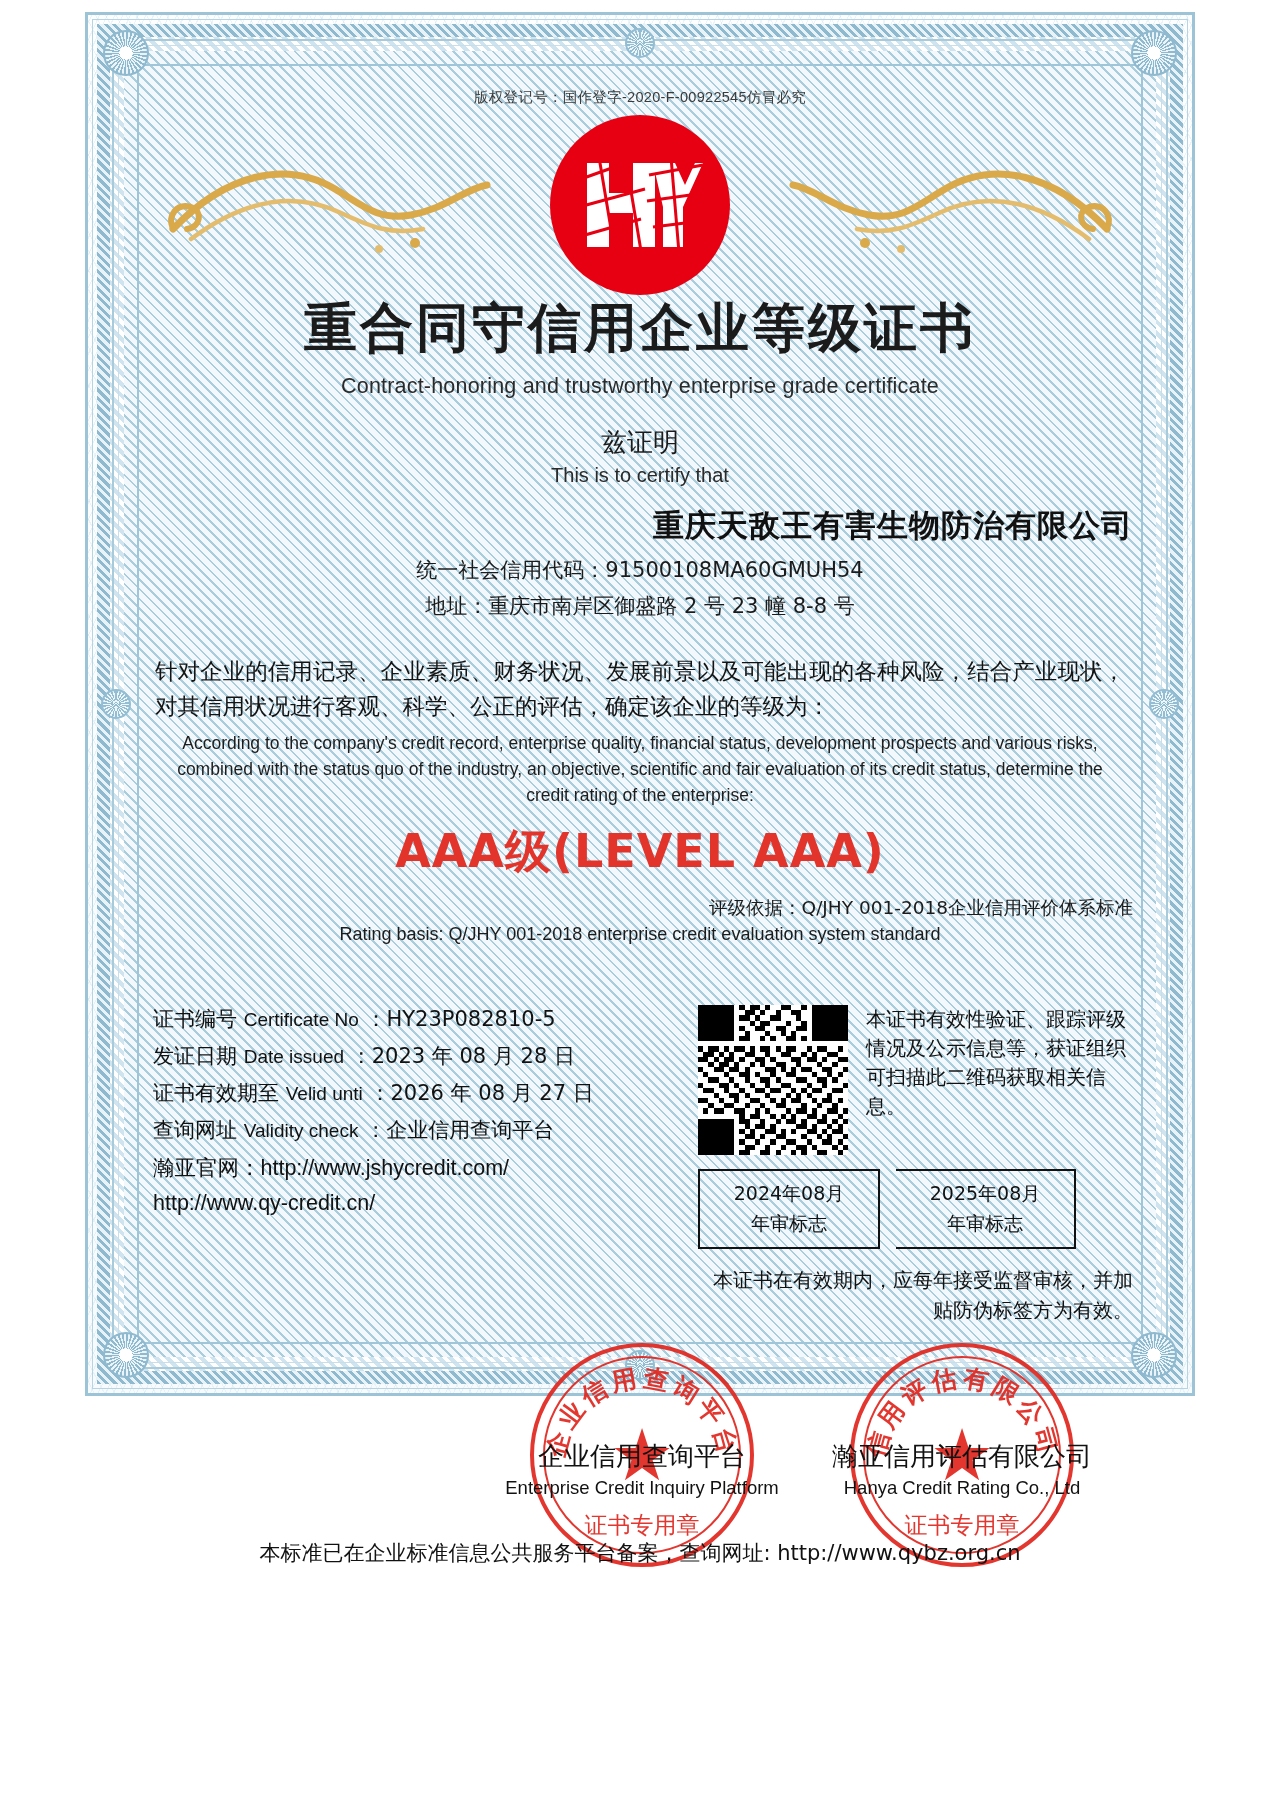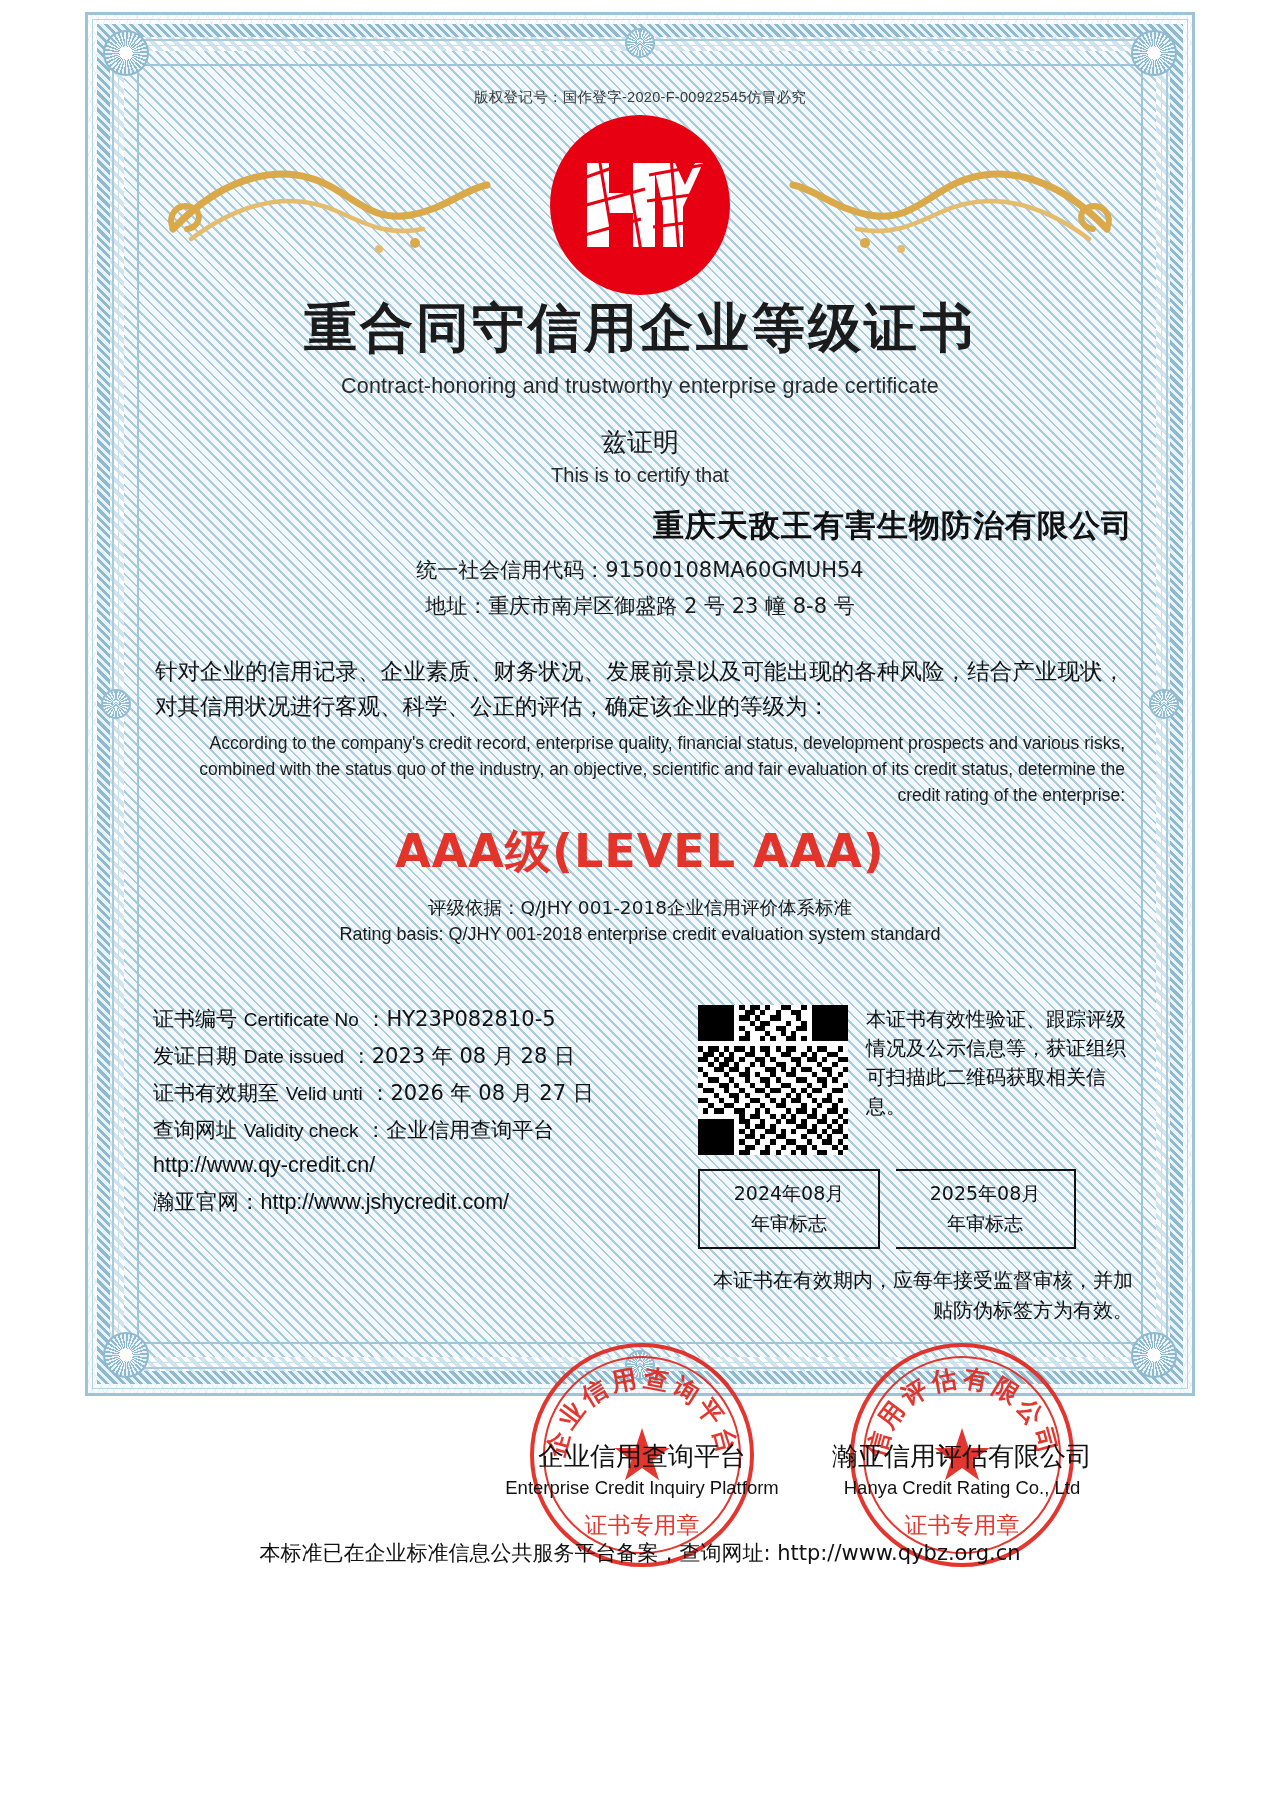--- a/index.html
+++ b/index.html
@@ -118,29 +118,29 @@
   .addr{margin-top:8px;}
 
   .para{
     margin-top:34px;padding:0 8px;
   }
   .para .cn{
     font-size:22.5px;color:#131313;line-height:1.55;text-align:justify;
     font-family:"DejaVu Sans", sans-serif;
   }
   .para .en{
-    font-size:17.5px;color:#1d1d1d;line-height:1.5;margin-top:6px;text-align:right;
+    font-size:17.5px;color:#1d1d1d;line-height:1.5;margin-top:6px;text-align:center;
   }
   .level{
     text-align:center;color:#e3342b;font-weight:bold;font-size:46px;
     margin-top:12px;letter-spacing:1px;
     font-family:"DejaVu Sans", sans-serif;
   }
   .basis-cn{
-    text-align:center;font-size:18.5px;color:#1b1b1b;margin-top:12px;
+    text-align:right;font-size:18.5px;color:#1b1b1b;margin-top:12px;
     font-family:"DejaVu Sans", sans-serif;
   }
   .basis-en{
     text-align:center;font-size:18px;color:#1b1b1b;margin-top:4px;
   }
 
   
   .lower{
     display:flex;margin-top:60px;justify-content:center;
   }
@@ -322,22 +322,22 @@
         <div class="info-line">
           <span>证书有效期至</span>
           <span class="en">Velid unti</span>
           <span>：2026 年 08 月 27 日</span>
         </div>
         <div class="info-line">
           <span>查询网址</span>
           <span class="en">Validity check</span>
           <span>：企业信用查询平台</span>
         </div>
+        <div class="url-line">瀚亚官网：http://www.jshycredit.com/</div>
         <div class="url-line">http://www.qy-credit.cn/</div>
-        <div class="url-line">瀚亚官网：http://www.jshycredit.com/</div>
       </div>
 
       <div class="right-col">
         <div class="qr-row">
           <svg class="qr" viewBox="0 0 29 29" shape-rendering="crispEdges">
             <rect width="29" height="29" fill="#ffffff"></rect>
             <g fill="#000000">
               <path d="M0 0h7v7H0z M1 1h5v5H1z M2 2h3v3H2z"></path>
               <path d="M22 0h7v7h-7z M23 1h5v5h-5z M24 2h3v3h-3z"></path>
               <path d="M0 22h7v7H0z M1 23h5v5H1z M2 24h3v3H2z"></path>

